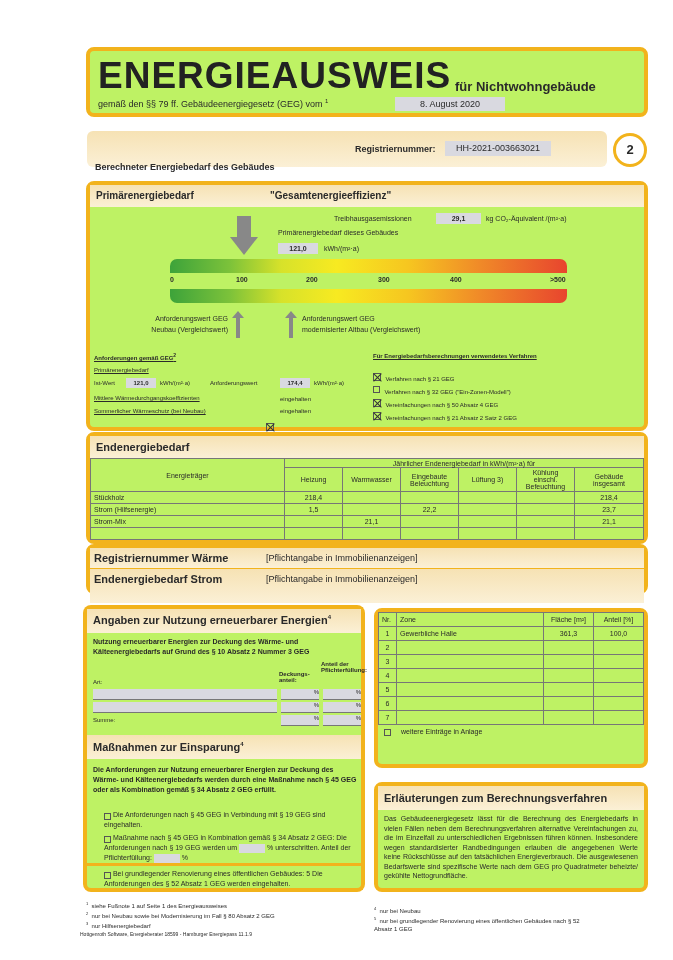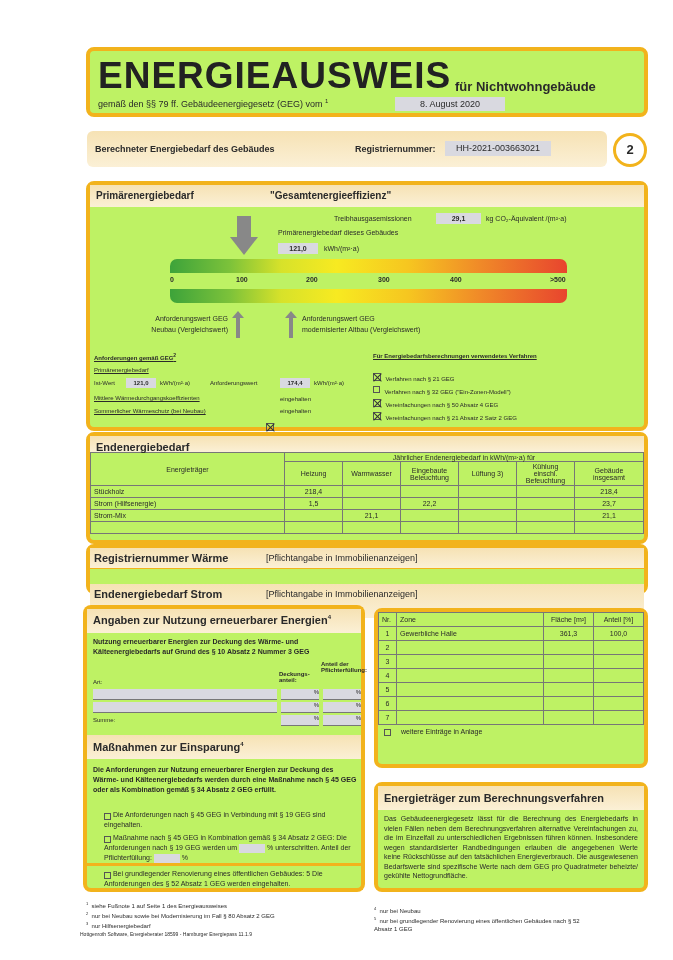--- a/index.html
+++ b/index.html
@@ -27,21 +27,21 @@
   <div class="abs" style="left:8px;top:4px;font-size:37px;font-weight:bold;letter-spacing:1px;color:#222;">ENERGIEAUSWEIS</div>
   <div class="abs" style="left:365px;top:28px;font-size:13px;font-weight:bold;">für Nichtwohngebäude</div>
   <div class="abs" style="left:8px;top:47px;font-size:9px;">
     <span>gemäß den §§ 79 ff. Gebäudeenergiegesetz (GEG) vom</span>
     <sup style="font-size:6px;">1</sup>
   </div>
   <div class="abs gray" style="left:305px;top:46px;width:110px;height:14px;font-size:9px;text-align:center;line-height:14px;">8. August 2020</div>
 </div>
 
 <div class="abs band" style="left:87px;top:131px;width:520px;height:36px;border-radius:6px;">
-  <div class="abs" style="left:8px;top:13px;font-size:9px;font-weight:bold;">Berechneter Energiebedarf des Gebäudes</div>
+  <div class="abs" style="left:8px;top:31px;font-size:9px;font-weight:bold;">Berechneter Energiebedarf des Gebäudes</div>
   <div class="abs" style="left:268px;top:13px;font-size:9px;font-weight:bold;">Registriernummer:</div>
   <div class="abs gray" style="left:358px;top:10px;width:106px;height:15px;font-size:9px;text-align:center;line-height:15px;">HH-2021-003663021</div>
 </div>
 <div class="abs" style="left:613px;top:133px;width:34px;height:34px;border:3px solid #f2b31c;border-radius:50%;text-align:center;line-height:28px;font-size:13px;font-weight:bold;">2</div>
 
 <div class="box" style="left:86px;top:181px;width:562px;height:250px;">
   <div class="band" style="height:22px;position:relative;">
     <span class="abs" style="left:6px;top:5px;font-size:10px;font-weight:bold;">Primärenergiebedarf</span>
     <span class="abs" style="left:180px;top:5px;font-size:10px;font-weight:bold;">"Gesamtenergieeffizienz"</span>
   </div>
@@ -100,21 +100,21 @@
   <div class="abs xs u" style="left:283px;top:168px;font-weight:bold;">Für Energiebedarfsberechnungen verwendetes Verfahren</div>
   <div class="abs" style="left:283px;top:182px;">
     <div style="height:13px;"><span class="chk x"></span> <span class="xs">Verfahren nach § 21 GEG</span></div>
     <div style="height:13px;"><span class="chk" style="width:7px;height:7px;"></span> <span class="xs">Verfahren nach § 32 GEG ("Ein-Zonen-Modell")</span></div>
     <div style="height:13px;"><span class="chk x"></span> <span class="xs">Vereinfachungen nach § 50 Absatz 4 GEG</span></div>
     <div style="height:13px;"><span class="chk x"></span> <span class="xs">Vereinfachungen nach § 21 Absatz 2 Satz 2 GEG</span></div>
   </div>
 </div>
 
 <div class="box" style="left:86px;top:432px;width:562px;height:112px;">
-  <div class="band" style="height:16px;padding:5px 6px;font-size:11px;font-weight:bold;">Endenergiebedarf</div>
+  <div class="band" style="height:22px;padding:5px 6px;font-size:11px;font-weight:bold;">Endenergiebedarf</div>
   <table class="ee" style="width:100%;">
     <tbody>
         <tr>
       <th rowspan="2" style="width:194px;">Energieträger</th>
       <th colspan="6" style="border-bottom:none;height:9px;padding:0;">Jährlicher Endenergiebedarf in kWh/(m²·a) für</th>
     </tr>
     <tr>
       <th style="width:58px;">Heizung</th>
       <th style="width:58px;">Warmwasser</th>
       <th style="width:58px;">Eingebaute Beleuchtung</th>
@@ -160,21 +160,21 @@
     </tr>
   </tbody>
     </table>
 </div>
 
 <div class="box" style="left:86px;top:544px;width:562px;height:50px;">
   <div class="band" style="position:relative;height:21px;border-bottom:1px solid #f2b31c;">
     <span class="abs" style="left:4px;top:4px;font-size:11px;font-weight:bold;">Registriernummer Wärme</span>
     <span class="abs" style="left:176px;top:5px;font-size:9px;">[Pflichtangabe in Immobilienanzeigen]</span>
   </div>
-  <div class="band" style="position:relative;height:34px;margin-top:15px;">
+  <div class="band" style="position:relative;height:34px;">
     <span class="abs" style="left:4px;top:4px;font-size:11px;font-weight:bold;">Endenergiebedarf Strom</span>
     <span class="abs" style="left:176px;top:5px;font-size:9px;">[Pflichtangabe in Immobilienanzeigen]</span>
   </div>
 </div>
 
 <div class="box" style="left:83px;top:605px;width:282px;height:130px;border-bottom:none;border-radius:8px 8px 0 0;">
   <div class="band" style="height:24px;padding:5px 6px;font-size:11px;font-weight:bold;">
     <span>Angaben zur Nutzung erneuerbarer Energien</span><sup style="font-size:6px;">4</sup>
   </div>
   <div class="abs" style="left:6px;top:28px;width:260px;font-size:7px;font-weight:bold;line-height:10px;">Nutzung erneuerbarer Energien zur Deckung des Wärme- und Kälteenergiebedarfs auf Grund des § 10 Absatz 2 Nummer 3 GEG</div>
@@ -270,21 +270,21 @@
         </tr>
   </tbody>
     </table>
   <div style="padding:3px 6px;font-size:7px;">
     <span class="chk" style="width:7px;height:7px;"></span>
     <span style="margin-left:8px;">weitere Einträge in Anlage</span>
   </div>
 </div>
 
 <div class="box" style="left:374px;top:782px;width:274px;height:110px;">
-  <div class="band" style="height:24px;padding:6px 6px;font-size:11px;font-weight:bold;">Energieträger zum Berechnungsverfahren</div>
+  <div class="band" style="height:24px;padding:6px 6px;font-size:11px;font-weight:bold;">Erläuterungen zum Berechnungsverfahren</div>
   <div style="padding:4px 6px;font-size:7px;line-height:9.5px;text-align:justify;">Das Gebäudeenergiegesetz lässt für die Berechnung des Energiebedarfs in vielen Fällen neben dem Berechnungsverfahren alternative Vereinfachungen zu, die im Einzelfall zu unterschiedlichen Ergebnissen führen können. Insbesondere wegen standardisierter Randbedingungen erlauben die angegebenen Werte keine Rückschlüsse auf den tatsächlichen Energieverbrauch. Die ausgewiesenen Bedarfswerte sind spezifische Werte nach dem GEG pro Quadratmeter beheizte/ gekühlte Nettogrundfläche.</div>
 </div>
 
 <div class="abs" style="left:86px;top:900px;width:280px;font-size:6px;line-height:8px;">
   <div><sup style="font-size:4px;">1</sup>&nbsp;&nbsp;<span>siehe Fußnote 1 auf Seite 1 des Energieausweises</span></div>
   <div><sup style="font-size:4px;">2</sup>&nbsp;&nbsp;<span>nur bei Neubau sowie bei Modernisierung im Fall § 80 Absatz 2 GEG</span></div>
   <div><sup style="font-size:4px;">3</sup>&nbsp;&nbsp;<span>nur Hilfsenergiebedarf</span></div>
   <div style="margin-left:-6px;font-size:5px;">Hottgenroth Software, Energieberater 18599 - Hamburger Energiepass 11.1.9</div>
 </div>
 <div class="abs" style="left:374px;top:905px;width:270px;font-size:6px;line-height:8px;">

